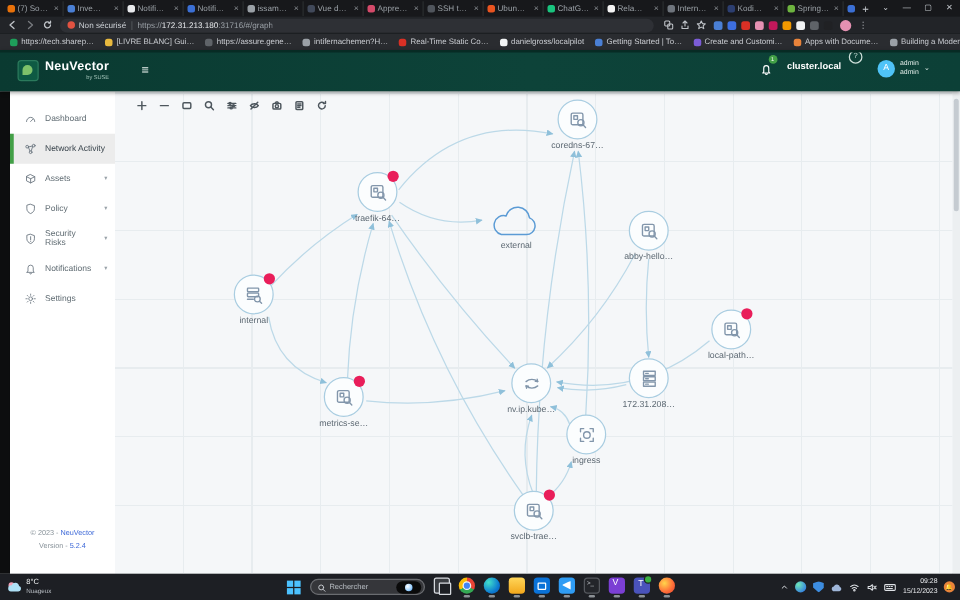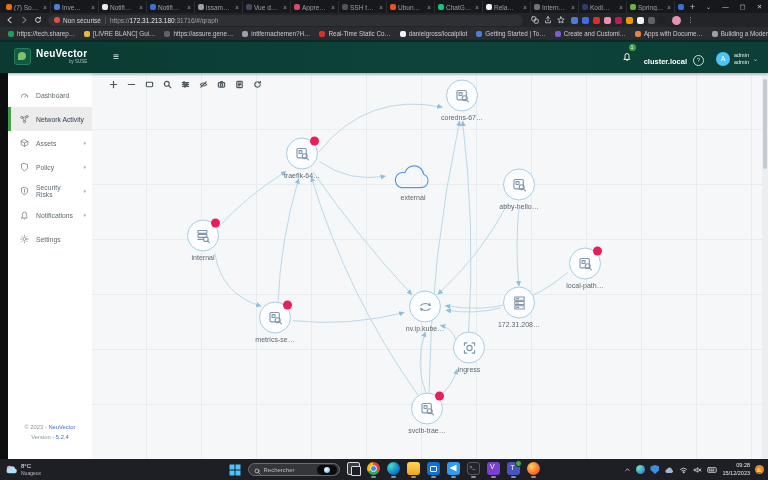--- a/index.html
+++ b/index.html
@@ -41,21 +41,21 @@
   .page{position:absolute;left:0;top:40px;width:768px;height:419px;background:#f4f6f8;}
   .nv-header{position:absolute;left:0;top:0;width:768px;height:33px;background:linear-gradient(90deg,#0a3a31,#0d4339 55%,#0c4037);display:flex;align-items:center;box-shadow:0 1px 3px rgba(0,0,0,.35);z-index:5;}
   .nv-header::before{content:"";position:absolute;left:0;top:0;width:100%;height:2px;background:#072b24;}
   .logo{display:flex;align-items:center;gap:5px;padding-left:14px;}
   .logomark{width:15px;height:15px;border-radius:3px;background:#0e5a43;border:1px solid #2b7a5c;position:relative;}
   .logomark::after{content:"";position:absolute;left:3px;top:3px;width:8px;height:8px;border-radius:50% 50% 50% 0;background:#7ec26a;}
   .logotext{display:flex;flex-direction:column;line-height:1;}
   .logoname{color:#fff;font-size:10px;font-weight:bold;letter-spacing:.2px;}
   .logosub{color:#9fc1b5;font-size:4.5px;align-self:flex-end;margin-top:1px;}
   .hamb{color:#e6efec;font-size:10px;margin-left:26px;}
-  .hdr-right{margin-left:auto;display:flex;align-items:flex-end;gap:12px;padding-right:10px;}
+  .hdr-right{margin-left:auto;display:flex;align-items:flex-start;gap:12px;padding-right:24px;}
   .bellwrap{position:relative;color:#fff;}
   .bellbadge{position:absolute;right:-4px;top:-4px;background:#43a047;color:#fff;font-size:4.5px;width:7px;height:7px;border-radius:50%;display:flex;align-items:center;justify-content:center;}
   .cluster{color:#fff;font-size:7.5px;font-weight:bold;}
   .helpq{width:9px;height:9px;border:1px solid #cfe0da;border-radius:50%;color:#cfe0da;font-size:6px;display:flex;align-items:center;justify-content:center;margin-top:-8px;margin-left:-6px;}
   .userbox{display:flex;align-items:center;gap:4px;}
   .uavatar{width:14px;height:14px;border-radius:50%;background:#4fc3f7;color:#fff;font-size:7px;display:flex;align-items:center;justify-content:center;}
   .uname{display:flex;flex-direction:column;line-height:1.2;}
   .uname span{color:#e8f1ee;font-size:5.5px;}
   .ucaret{color:#cfe0da;font-size:6px;}
 

